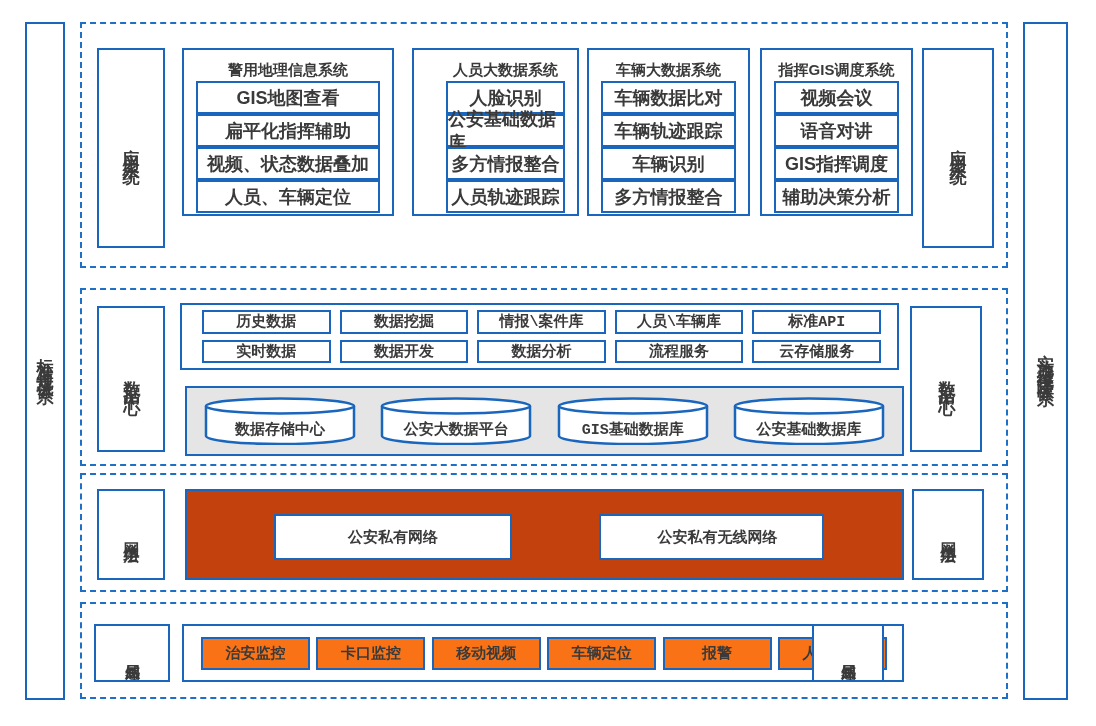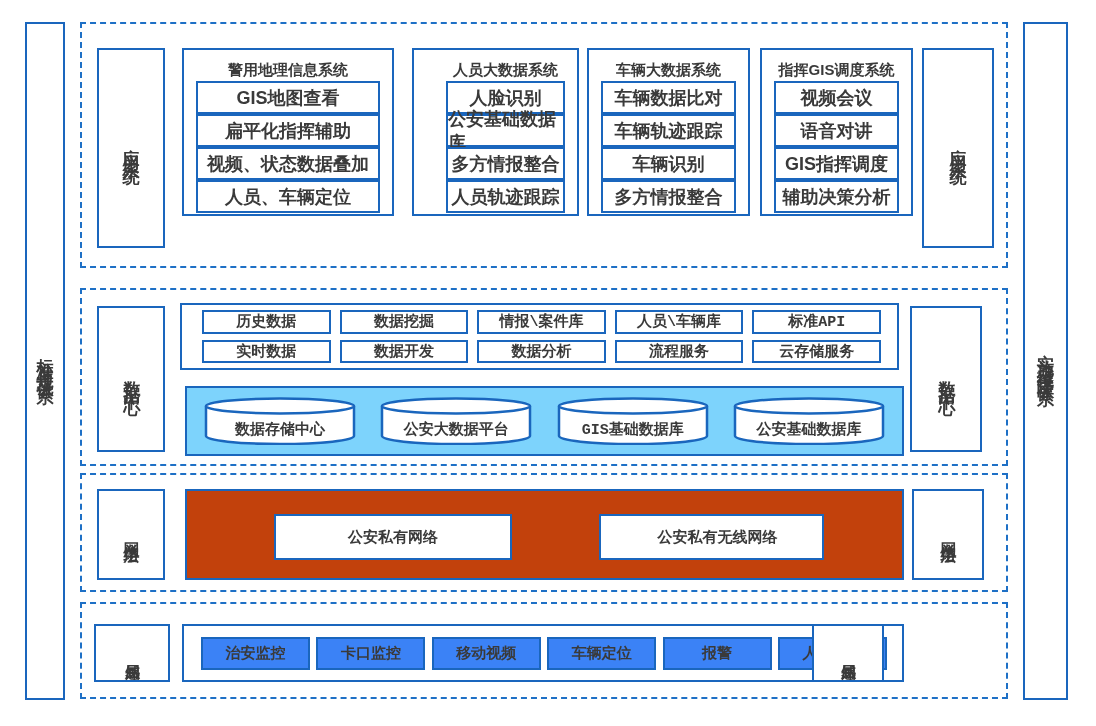--- a/index.html
+++ b/index.html
@@ -55,38 +55,38 @@
   .panel-items{flex:1;display:flex;flex-direction:column;justify-content:space-between;}
   .app-item{height:33px;border:2px solid var(--blue);display:flex;align-items:center;
             justify-content:center;font-weight:bold;font-size:18px;background:#fff;}
 
   
   .services-box{position:absolute;left:98px;top:13px;width:719px;height:67px;border:2px solid var(--blue);
                 display:grid;grid-template-columns:repeat(5,1fr);gap:6px 9px;padding:5px 16px 5px 20px;background:#fff;}
   .service-item{border:2px solid var(--blue);display:flex;align-items:center;justify-content:center;
                 font-weight:bold;font-size:15px;background:#fff;}
   .storage-box{position:absolute;left:103px;top:96px;width:719px;height:70px;border:2px solid var(--blue);
-               display:flex;align-items:center;justify-content:space-between;padding:0 17px;background:#7dd3fc;}
+               display:flex;align-items:center;justify-content:space-between;padding:0 17px;background:#e5e5e5;}
   .cylinder{position:relative;width:152px;height:48px;}
   .cylinder svg{position:absolute;left:0;top:0;}
   .cyl-label{position:absolute;left:0;right:0;top:18px;height:28px;display:flex;align-items:center;
              justify-content:center;font-weight:bold;font-size:15px;}
 
   
   .net-box{position:absolute;left:103px;top:14px;width:719px;height:91px;border:2px solid var(--blue);background:#c2410c;}
   .net-item{position:absolute;top:23px;height:46px;border:2px solid var(--blue);display:flex;align-items:center;
             justify-content:center;font-weight:bold;font-size:15px;background:#fff;}
   .net-item-1{left:87px;width:238px;}
   .net-item-2{left:412px;width:225px;padding-left:12px;}
 
   
   .per-box{position:absolute;left:100px;top:20px;width:722px;height:58px;border:2px solid var(--blue);
            display:flex;align-items:center;justify-content:space-between;padding:0 15px 0 17px;background:#fff;}
   .per-item{width:109px;height:33px;border:2px solid var(--blue);display:flex;align-items:center;
-            justify-content:center;font-weight:bold;font-size:15px;background:#3b82f6;}
+            justify-content:center;font-weight:bold;font-size:15px;background:#f97316;}
 </style>
 </head>
 <body>
 
 <div class="stage">
 
   <div class="sidebar sidebar-left">
     <span class="vtext">标准与规范体系</span>
   </div>
   <div class="sidebar sidebar-right">

